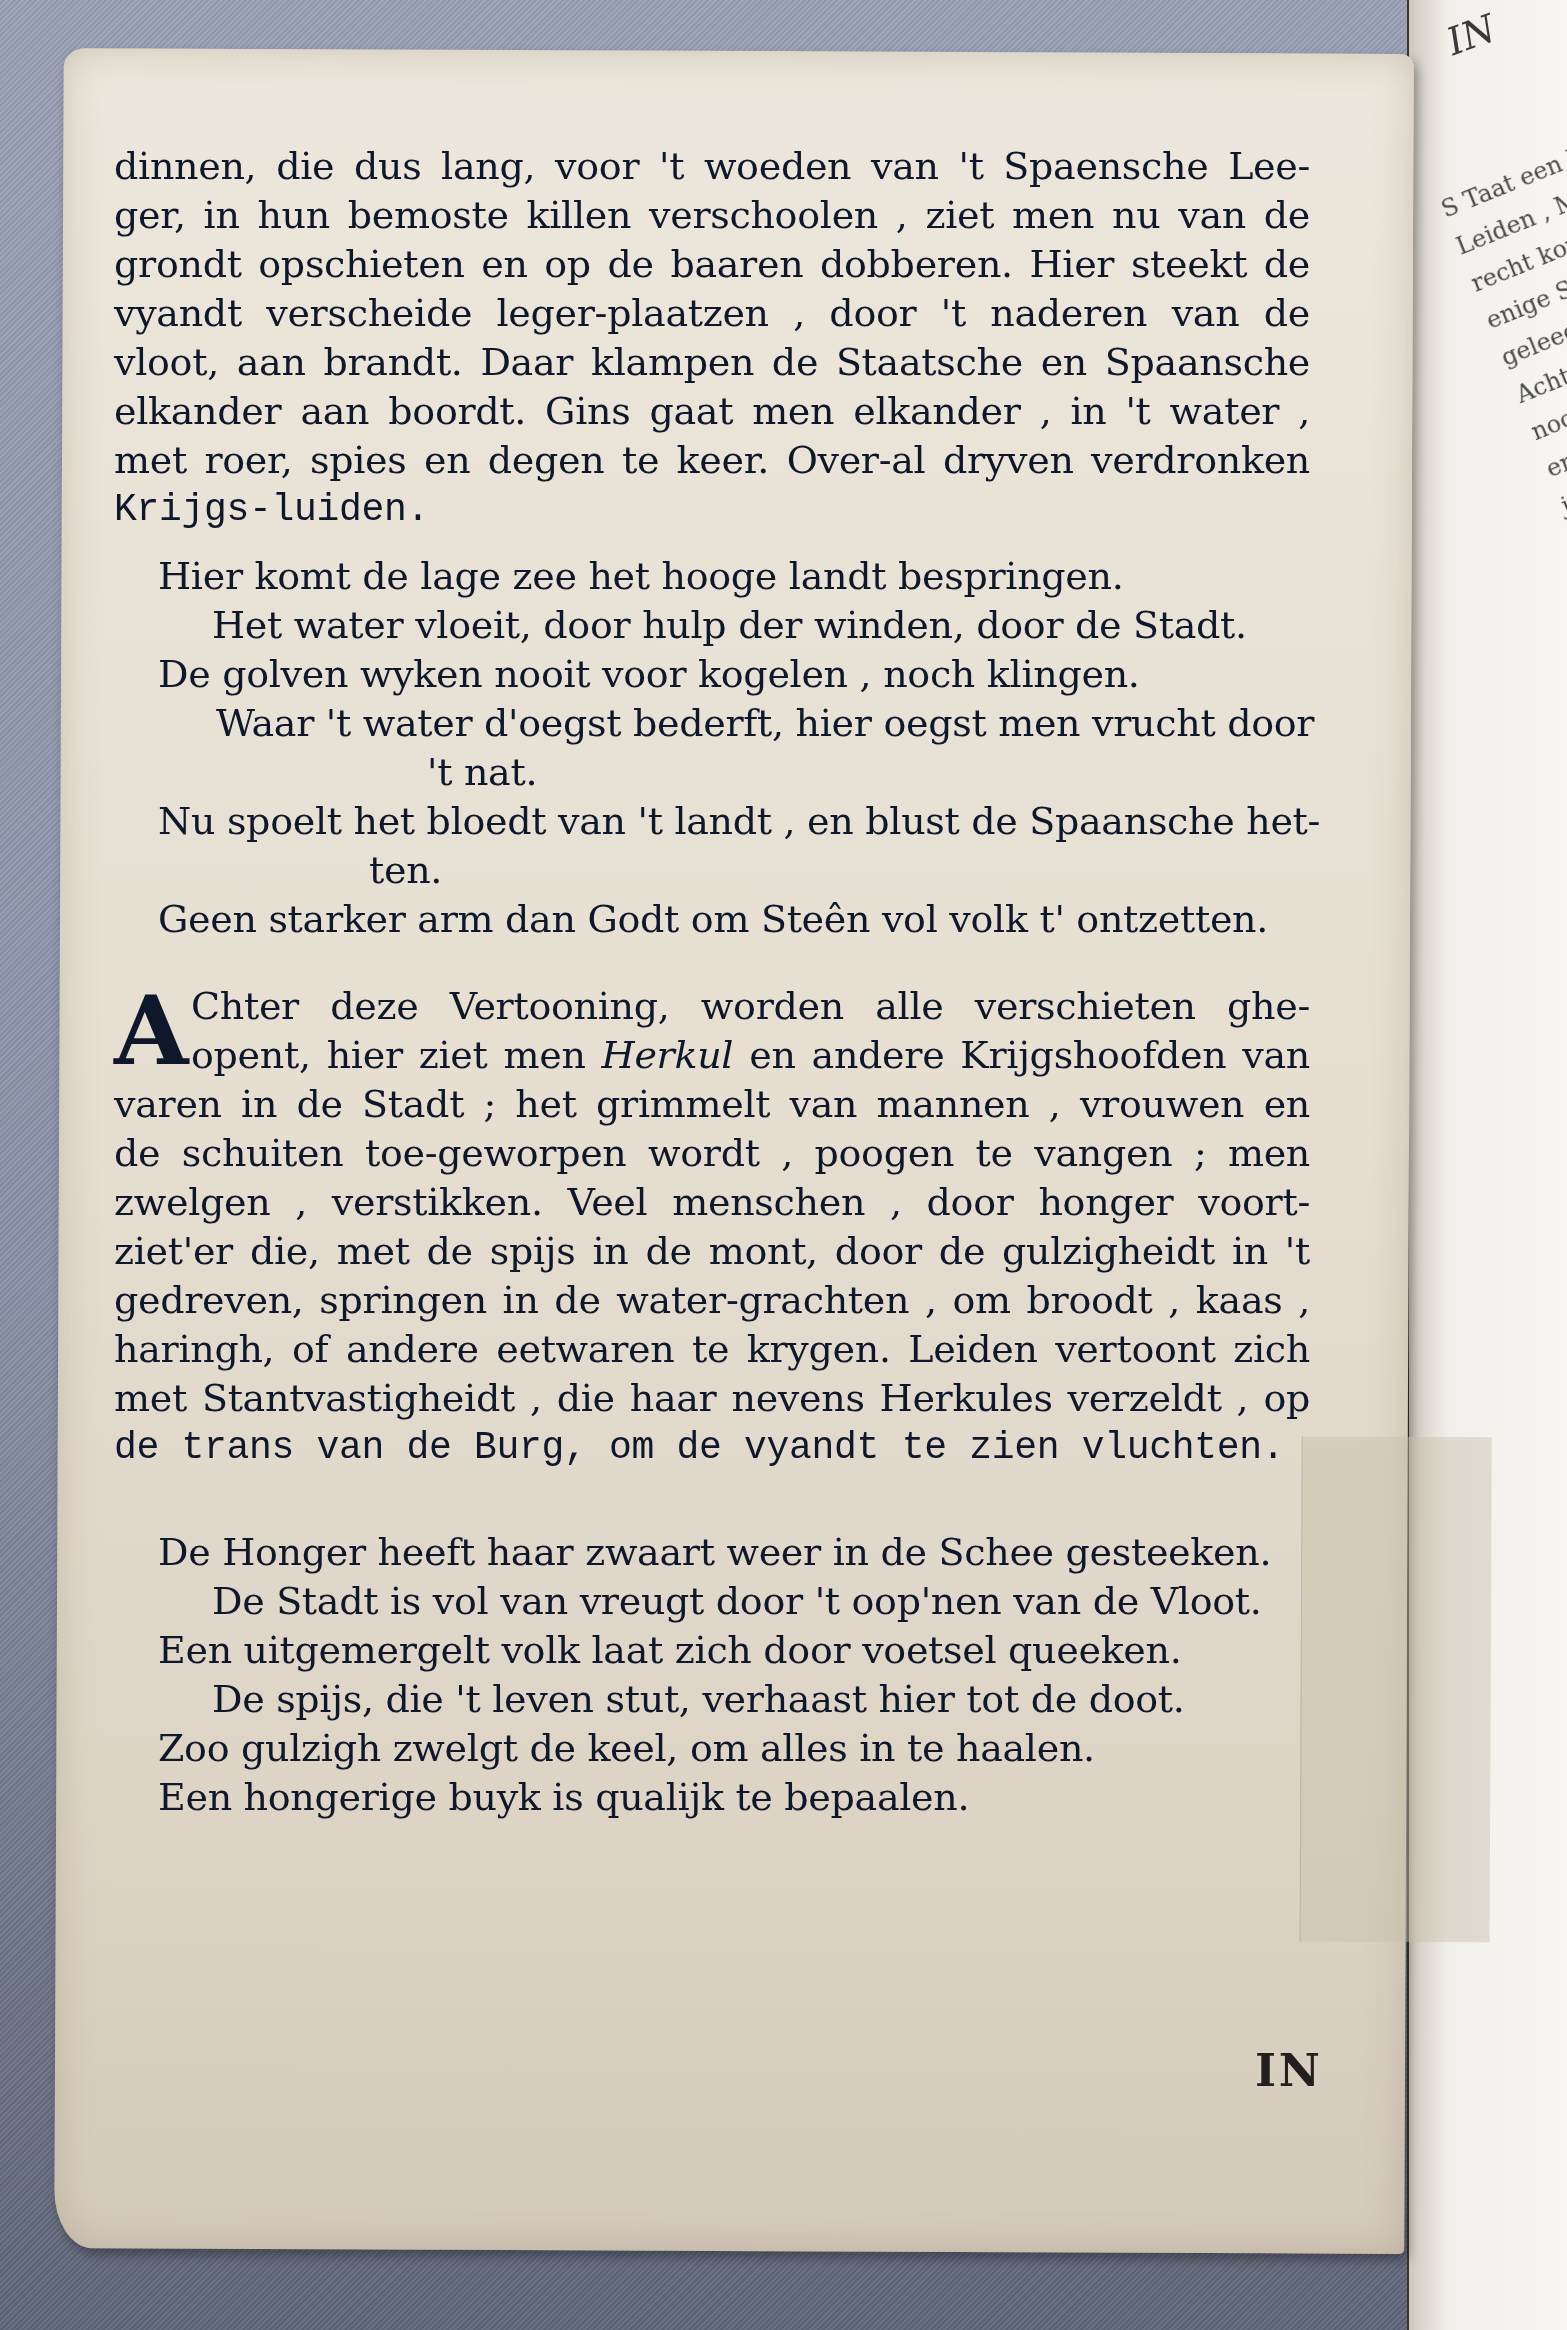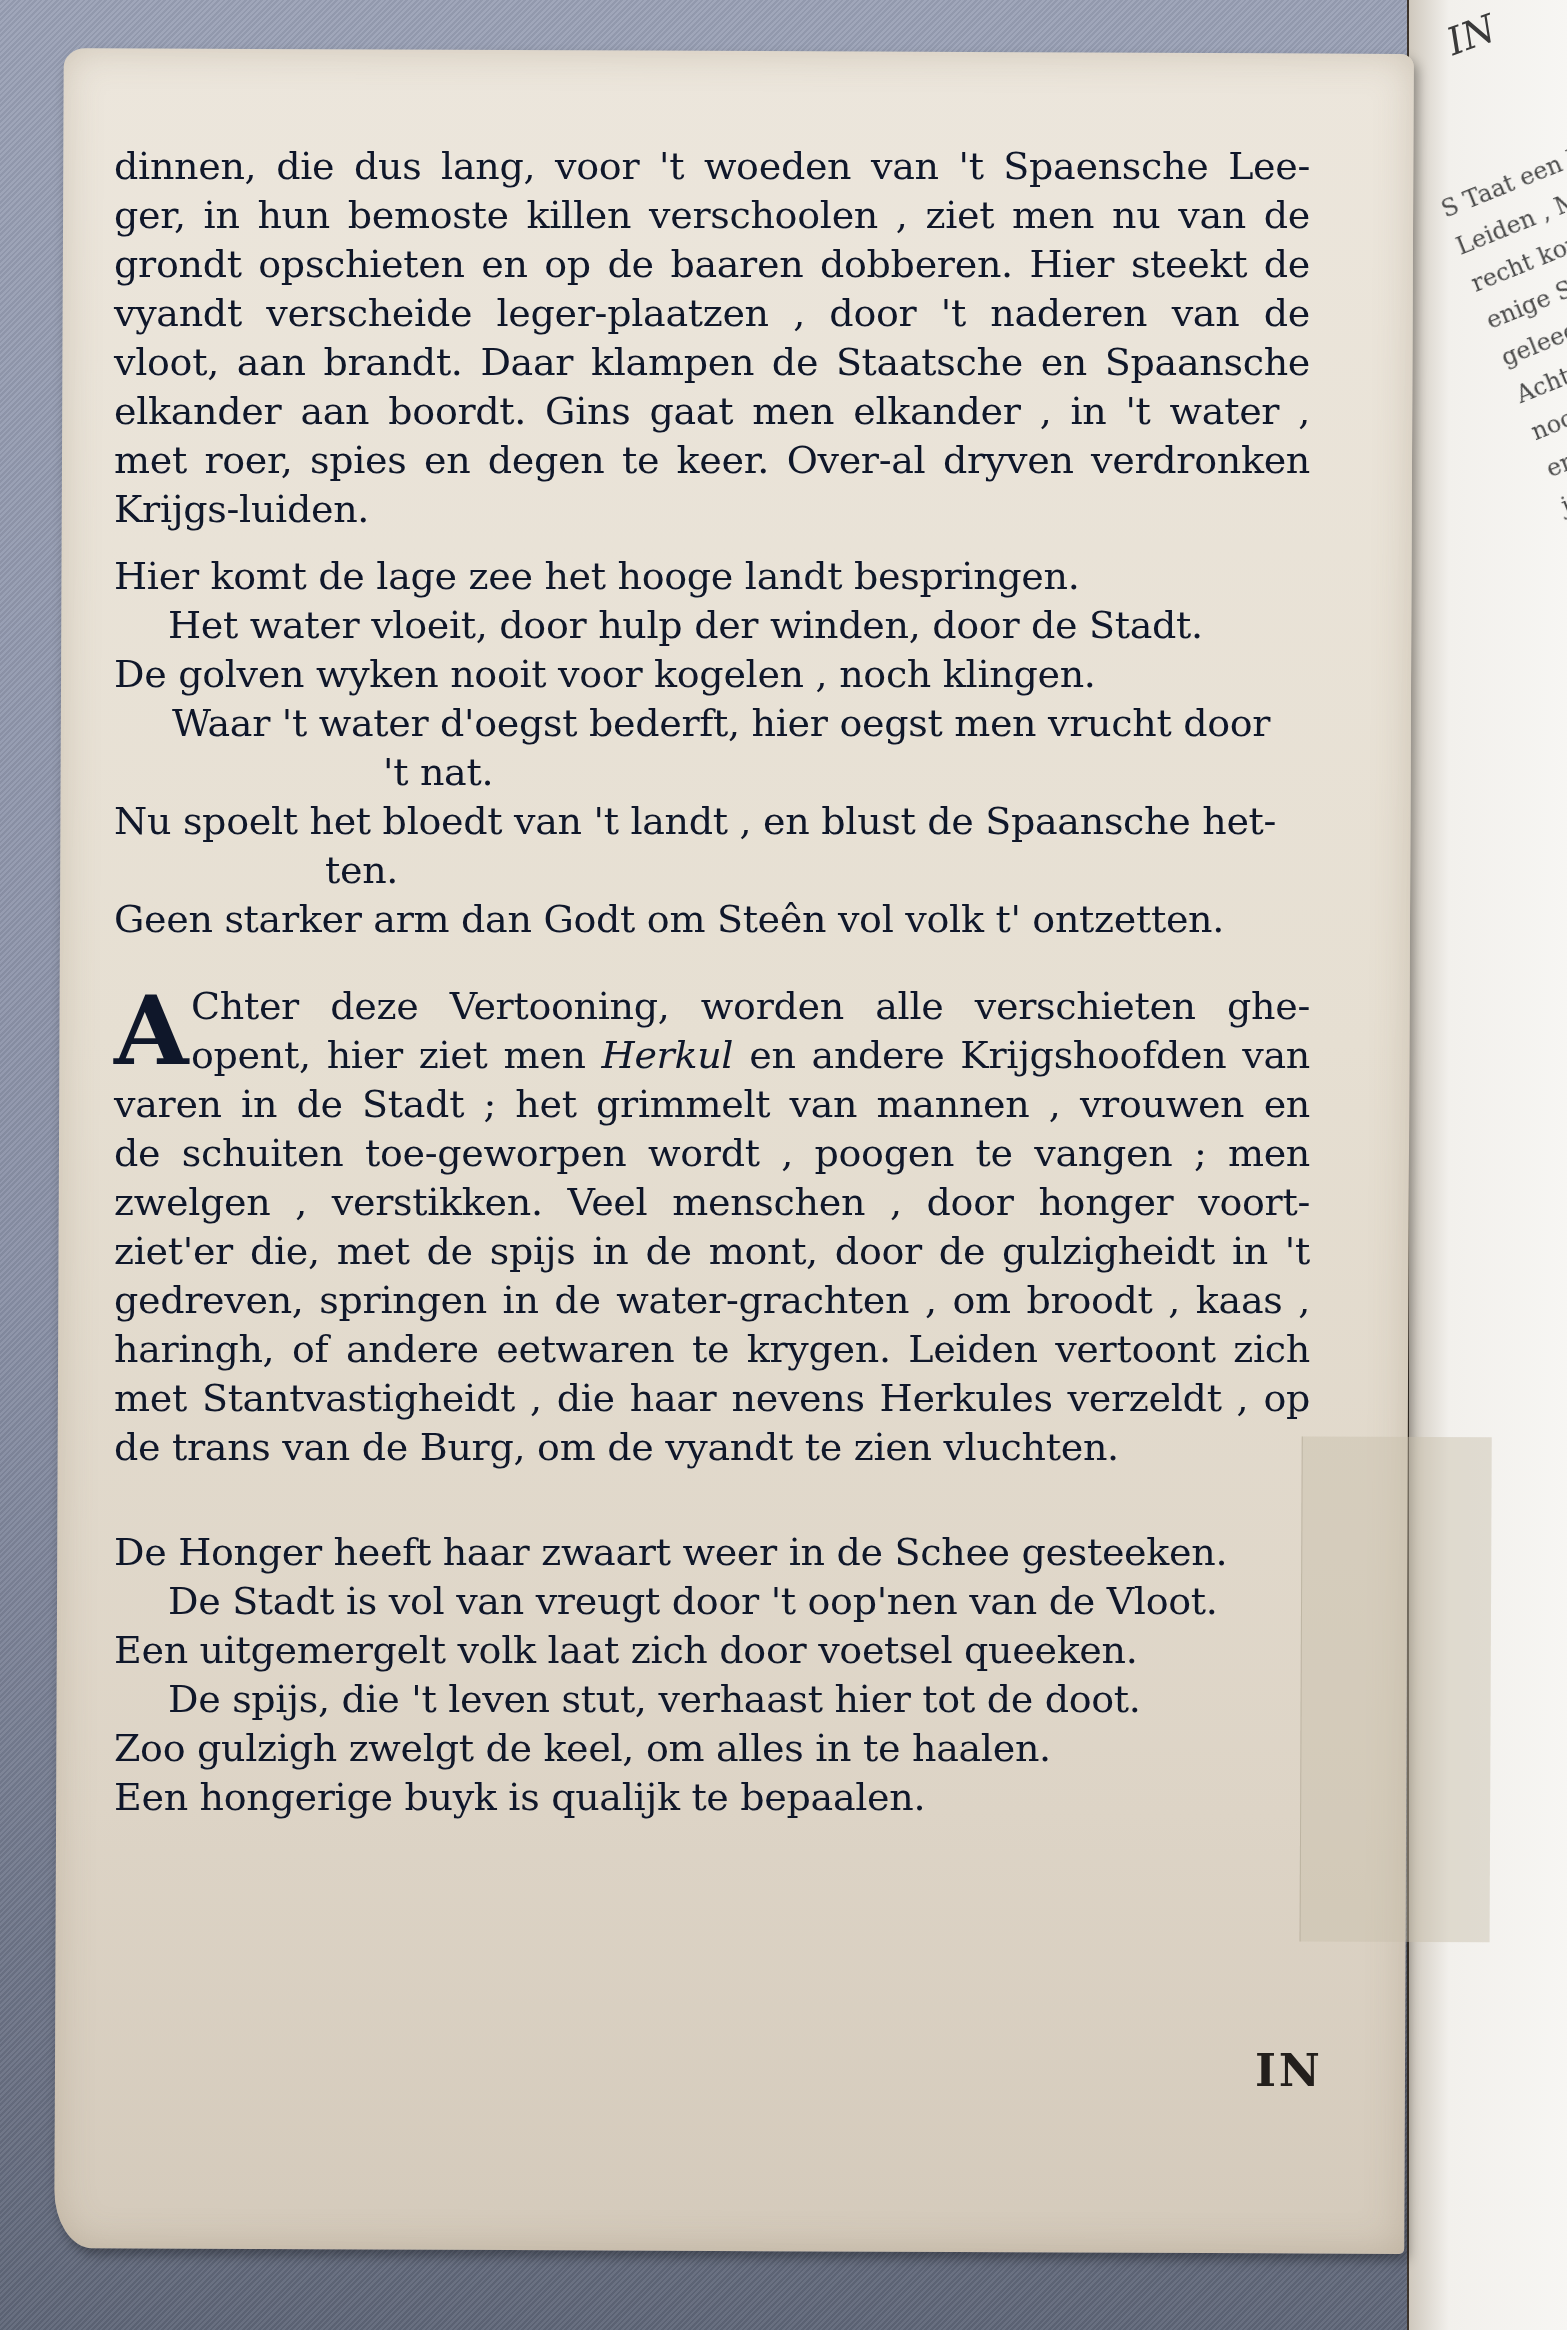--- a/index.html
+++ b/index.html
@@ -21,24 +21,24 @@
     .patch {
       position: absolute; left: 1244px; top: 1383px; width: 189px; height: 505px;
       background: rgba(200,190,170,0.45);
       border-left: 1.3px solid rgba(150,140,120,0.35);
     }
     .text {
       position: absolute; left: 114px; top: 142px; width: 1196px;
       color: #0f172a; font-size: 38px; line-height: 49px; letter-spacing: -0.3px;
     }
     .line { white-space: nowrap; display: block; text-align: justify; text-align-last: justify; }
-    .line.last { text-align-last: left; }
+    .line.last { text-align-last: left; font-family: Liberation Mono, monospace; }
     .gap { height: 18px; }
     .gap-lg { height: 38px; }
-    .verse { display: block; white-space: nowrap; }
+    .verse { display: block; white-space: nowrap; margin-left: 44px; }
     .verse.indent1 { padding-left: 54px; }
     .verse.indent2 { padding-left: 58px; }
     .verse.turn { padding-left: 269px; }
     .verse.turn2 { padding-left: 211px; }
     .dropcap-wrap { position: relative; }
     .dropcap {
       position: absolute; left: 0; top: 3.8px; font-size: 96px; line-height: 90px; font-weight: bold;
     }
     .cap-indent { padding-left: 77px; }
     i.name { font-style: italic; }

